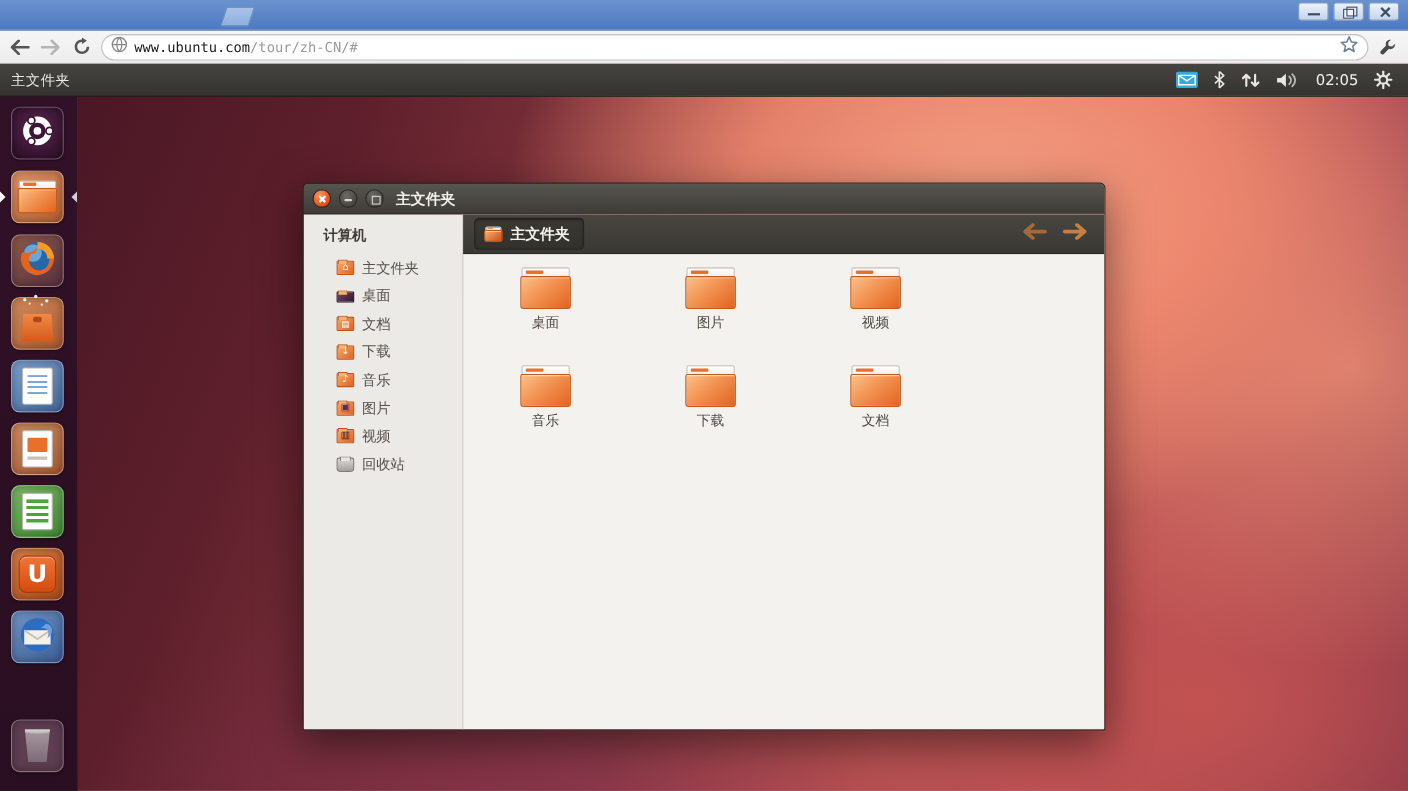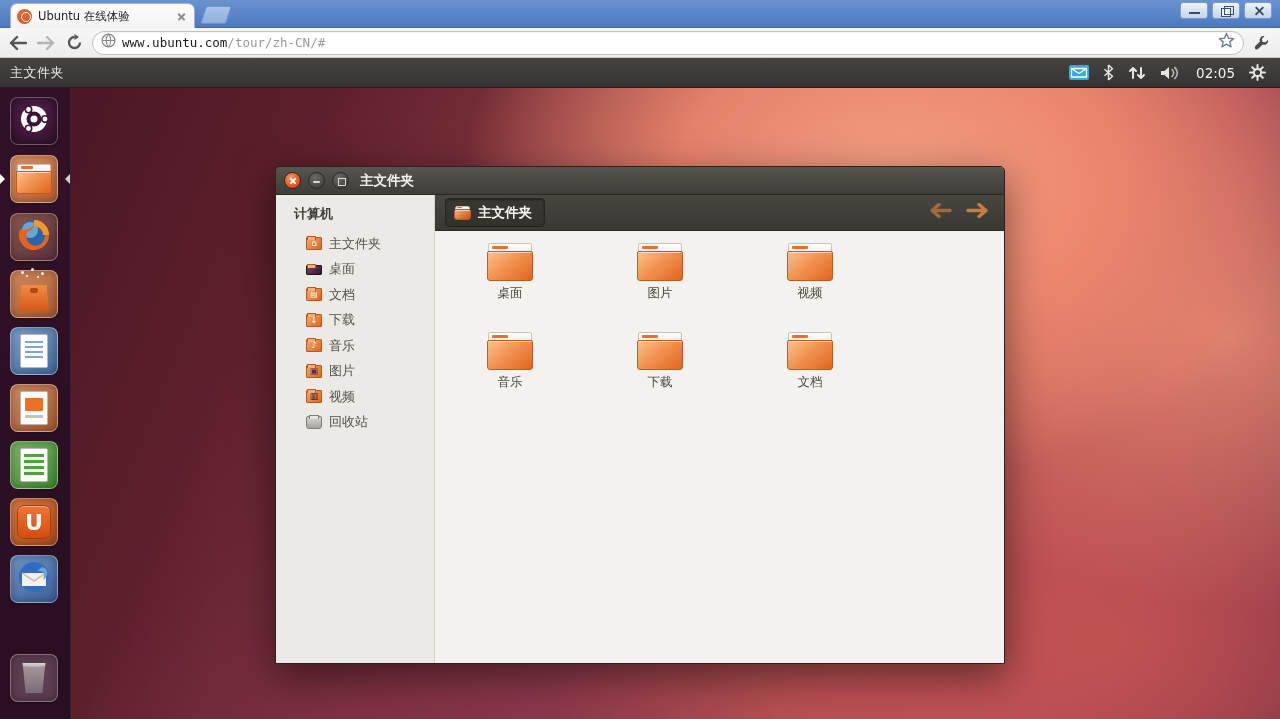--- a/index.html
+++ b/index.html
@@ -68,21 +68,21 @@
   .tbtn { width:17px; height:17px; border-radius:50%; position:relative; border:1px solid #2c2a26; }
   .tbtn.close { background:radial-gradient(circle at 38% 32%,#fb9a63,#e95420 60%,#c23d0e); }
   .tbtn.close::before,.tbtn.close::after { content:""; position:absolute; left:3.5px; top:6.8px; width:8px; height:1.8px; background:#fff; border-radius:1px; }
   .tbtn.close::before { transform:rotate(45deg);} .tbtn.close::after { transform:rotate(-45deg);}
   .tbtn.minz,.tbtn.maxz { background:radial-gradient(circle at 40% 32%,#6c6a64,#4a4842 65%,#3a3833); }
   .tbtn.minz::after { content:""; position:absolute; left:4px; top:7.5px; width:7px; height:2px; background:#d9d7d3; border-radius:1px; }
   .tbtn.maxz::after { content:""; position:absolute; left:4.5px; top:4.5px; width:6px; height:6px; border:1.6px solid #d9d7d3; }
   .ntitle { color:#f1efec; font-size:13.5px; font-weight:bold; margin-left:4px; }
 
   .nbody { display:flex; height:470px; }
-  .sidebar { width:159px; background:#eceae7; border-right:1px solid #d5d2ce; padding-top:8px; }
+  .sidebar { width:145px; background:#eceae7; border-right:1px solid #d5d2ce; padding-top:8px; }
   .sb-header { font-size:13px; font-weight:bold; color:#3f3b36; padding:2px 0 8px 18px; }
   .sb-item { display:flex; align-items:center; gap:7px; height:25.5px; padding-left:30px; color:#54504a; font-size:13px; cursor:pointer; }
   .mini { width:16px; height:13px; position:relative; flex:0 0 auto; }
   .mini .mf { position:absolute; inset:0; background:linear-gradient(135deg,#f6a96c,#e2631f); border:1px solid #b9571e; border-radius:1px; }
   .mini .mf::before { content:""; position:absolute; left:0; top:-2px; width:7px; height:3px; background:#f2b279; border:1px solid #b9571e; border-bottom:none; border-radius:1px 1px 0 0; }
   .mini .glyph { position:absolute; inset:0; display:flex; align-items:center; justify-content:center; font-size:9px; color:#fff; line-height:1; }
   .mini.desk .mf { background:linear-gradient(135deg,#6b4a66,#33182e); border-color:#241020; }
   .mini.trash .mf { background:linear-gradient(#dad8d5,#a5a29e); border-color:#807d79; border-radius:2px 2px 3px 3px; }
   .mini.trash .mf::before { background:#e8e6e3; left:2px; right:2px; width:auto; border-color:#807d79; }
 
@@ -105,25 +105,20 @@
   .uone { width:34px; height:34px; border-radius:7px; background:linear-gradient(#f07436,#d44c0f); border:1px solid #a63c0c; color:#fff; font-weight:bold; font-size:22px; display:flex; align-items:center; justify-content:center; box-shadow:inset 0 1px 0 rgba(255,255,255,.4); }
   .tcan { position:relative; width:26px; height:30px; background:linear-gradient(rgba(230,228,226,.55),rgba(150,145,150,.55)); clip-path:polygon(6% 0,94% 0,82% 100%,18% 100%); border-radius:2px; }
   .tcan::before { content:""; position:absolute; left:-2px; top:-3px; width:30px; height:7px; border-radius:50%; background:linear-gradient(#f5f4f2,#b5b2af); }
 </style>
 </head>
 <body>
 
 <div class="stage">
 
   <div class="tabstrip">
-    <div class="tab">
-      <span class="favicon"></span>
-      <span class="tab-title">Ubuntu 在线体验</span>
-      <span class="tab-close"></span>
-    </div>
     <div class="newtab"></div>
     <div class="winctl">
       <div class="wbtn min"></div>
       <div class="wbtn rest"></div>
       <div class="wbtn close"></div>
     </div>
   </div>
 
   <div class="btoolbar">
     <span class="navicon">

